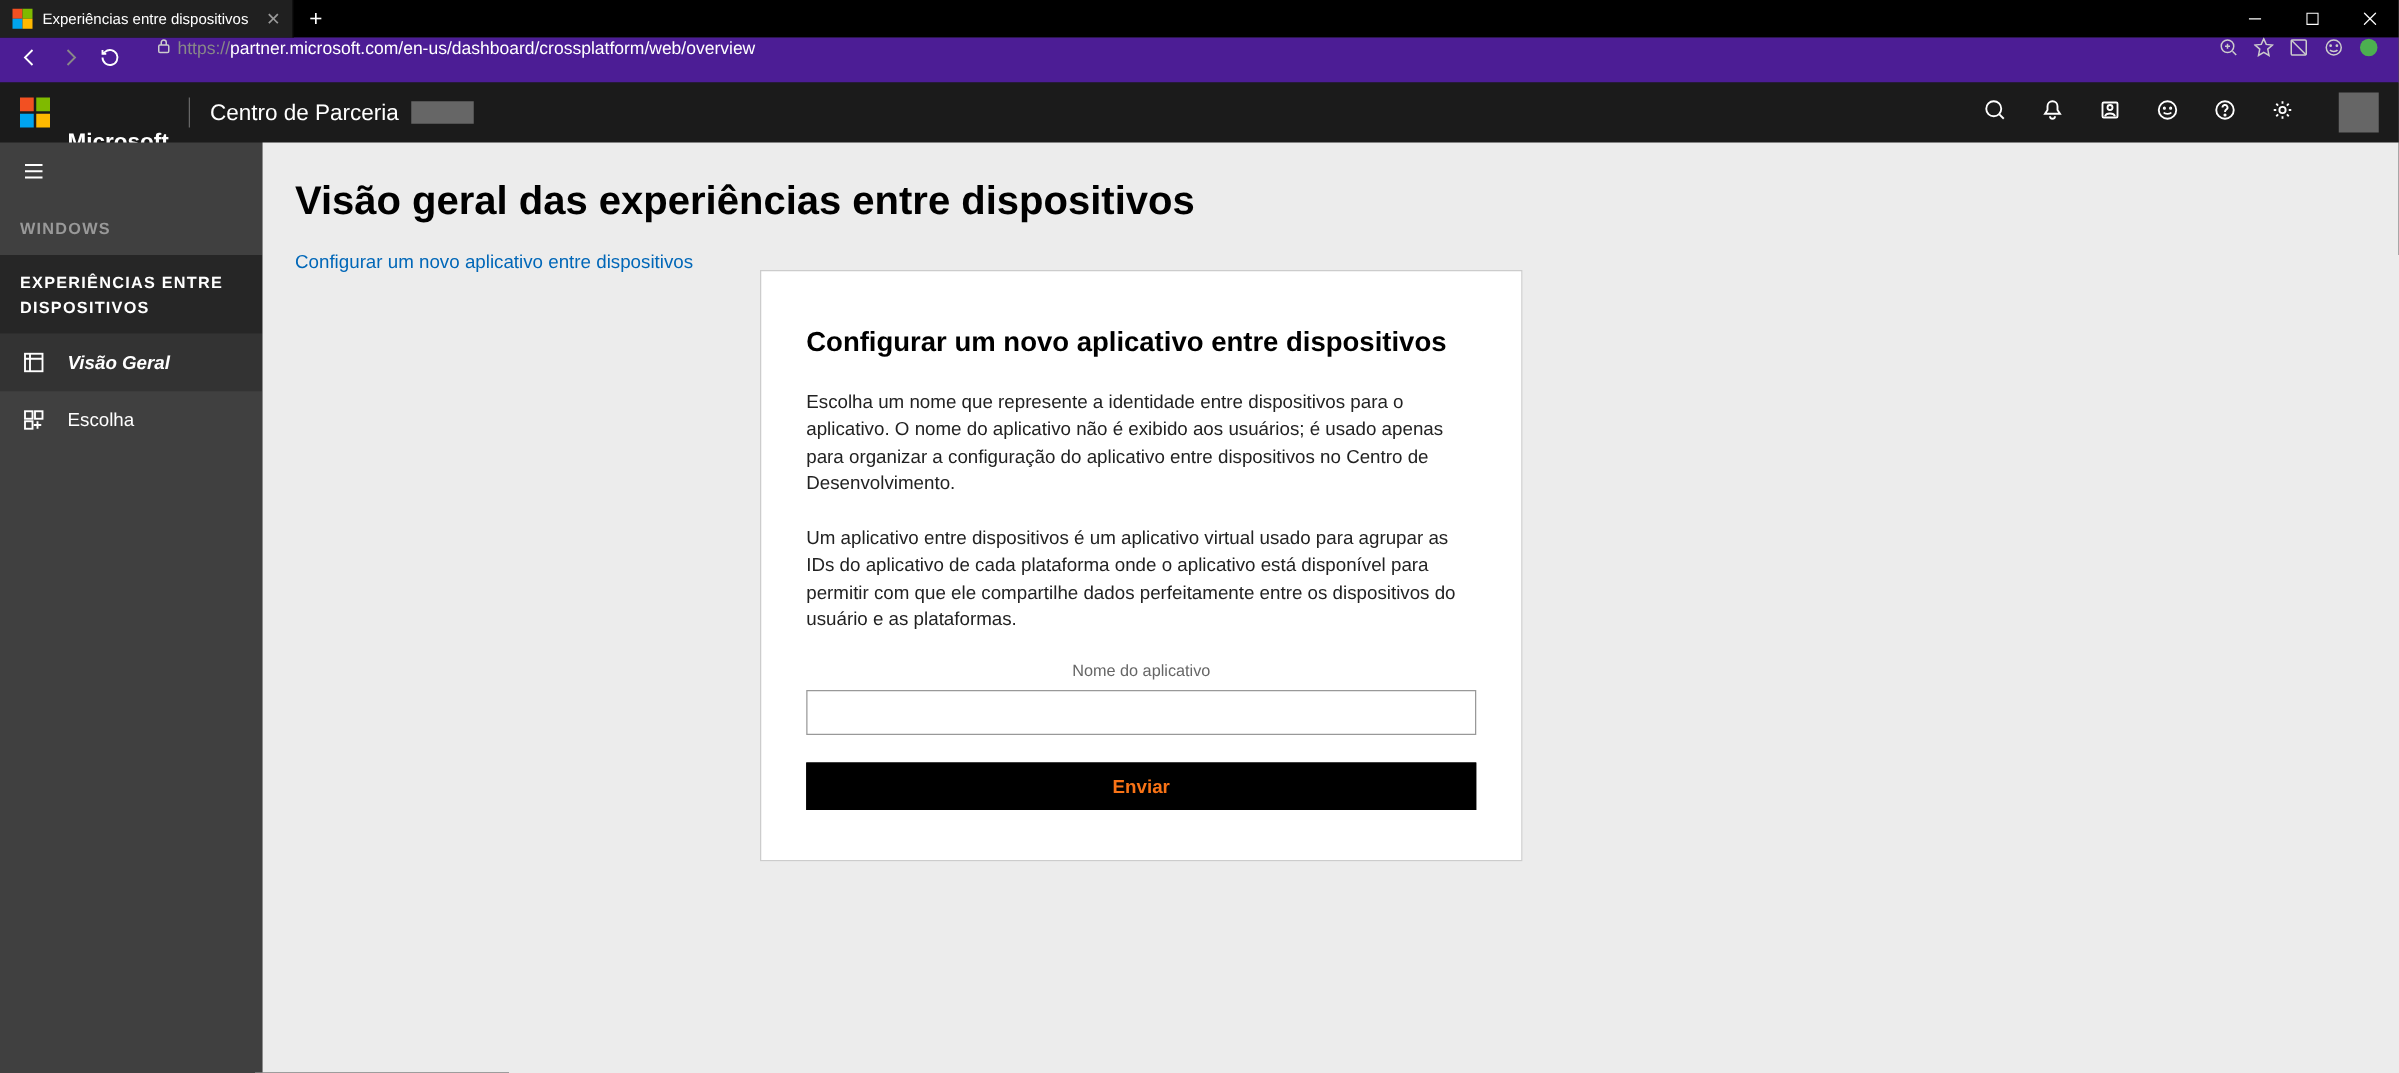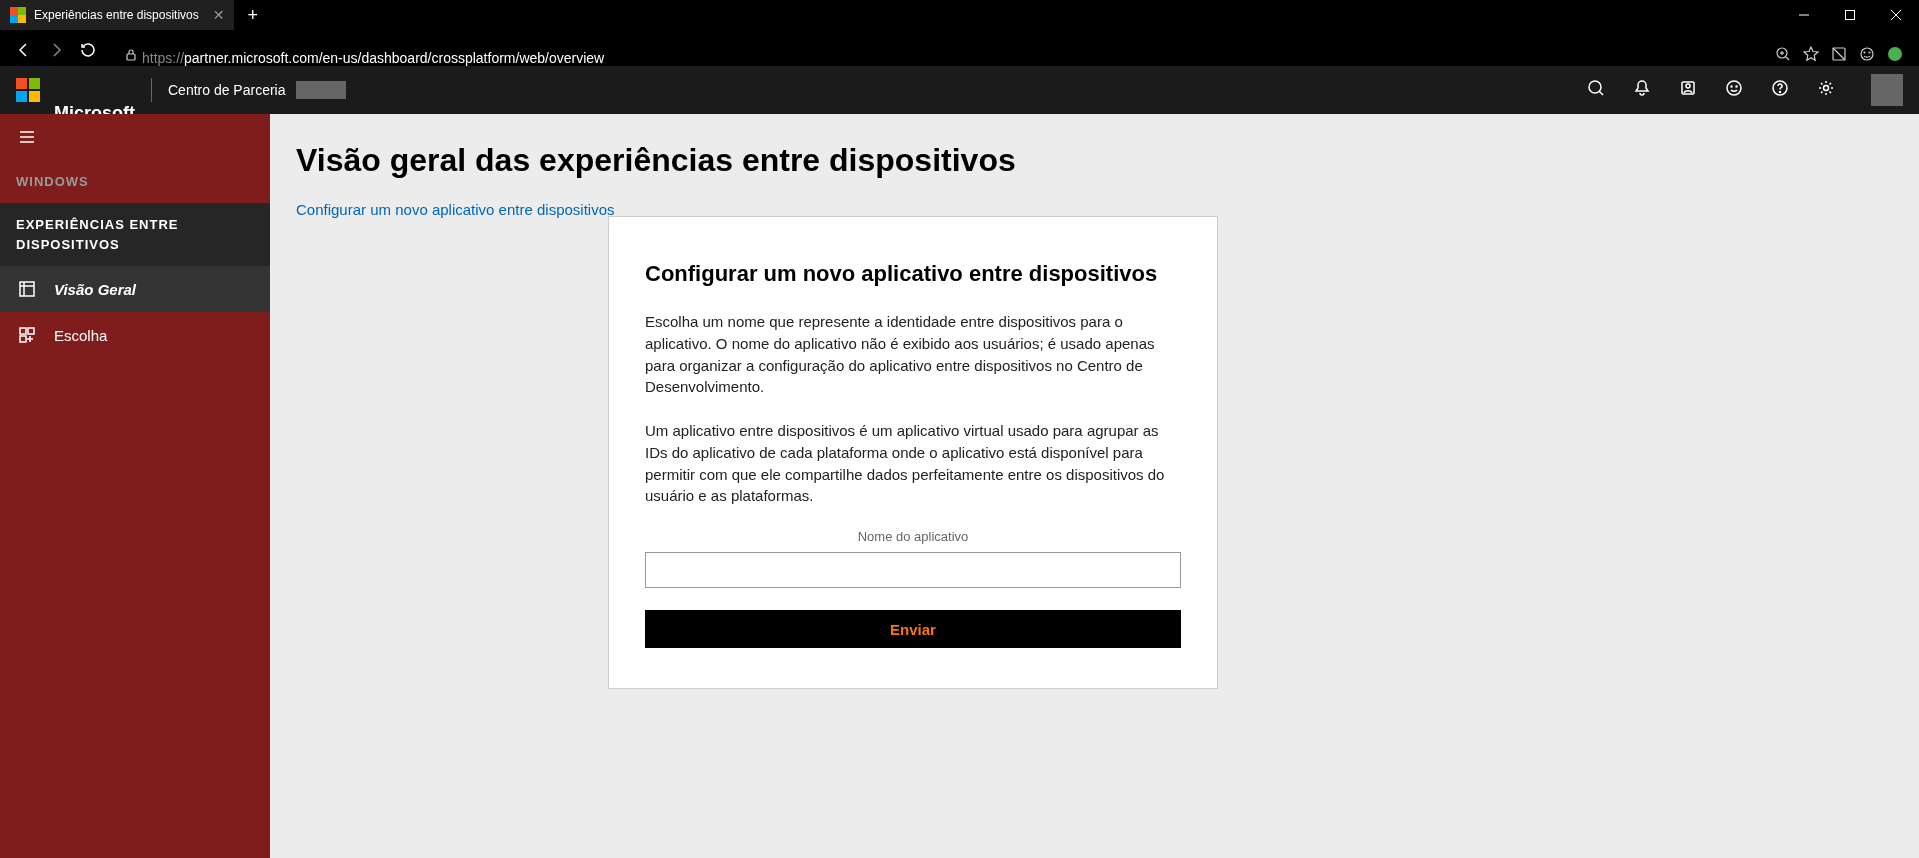--- a/index.html
+++ b/index.html
@@ -11,46 +11,46 @@
     .tab-favicon { width: 16px; height: 16px; display: grid; grid-template: 1fr 1fr / 1fr 1fr; }
     .tab-favicon span:nth-child(1){background:#f25022}.tab-favicon span:nth-child(2){background:#7fba00}.tab-favicon span:nth-child(3){background:#00a4ef}.tab-favicon span:nth-child(4){background:#ffb900}
     .tab-title { font-size: 12px; color: #fff; }
     .tab-close { color: #999; font-size: 14px; margin-left: 6px; cursor: pointer; }
     .new-tab { color: #fff; font-size: 18px; margin-left: 12px; cursor: pointer; }
     .window-controls { margin-left: auto; display: flex; }
     .win-btn { width: 46px; height: 30px; display: flex; align-items: center; justify-content: center; color: #fff; cursor: pointer; }
     .win-btn svg { stroke: #fff; fill: none; }
     
     
-    .addressbar { height: 36px; background: #000000; display: flex; align-items: flex-end; padding: 0 8px; gap: 0; }
+    .addressbar { height: 36px; background: #4c1d95; display: flex; align-items: flex-start; padding: 0 8px; gap: 0; }
     .nav-btn { width: 32px; height: 32px; display: flex; align-items: center; justify-content: center; color: #888; cursor: pointer; border-radius: 4px; }
     .nav-btn.active { color: #fff; }
     .lock-icon { color: #ccc; margin: 0 4px 0 20px; }
     .url { color: #fff; font-size: 14px; flex: 1; }
     .url .proto { color: #888; }
     .addr-right { display: flex; gap: 12px; padding-right: 8px; }
     .addr-icon { color: #ccc; cursor: pointer; }
     
     
     .header { height: 48px; background: #1b1b1b; display: flex; align-items: center; padding: 0 16px; color: #fff; }
     .ms-logo { width: 24px; height: 24px; display: grid; grid-template: 1fr 1fr / 1fr 1fr; gap: 2px; margin-right: 14px; }
     .ms-logo span:nth-child(1){background:#f25022}.ms-logo span:nth-child(2){background:#7fba00}.ms-logo span:nth-child(3){background:#00a4ef}.ms-logo span:nth-child(4){background:#ffb900}
     .brand { font-size: 18px; font-weight: 600; margin-top: 47px; }
     .divider { width: 1px; height: 24px; background: #666; margin: 0 16px; }
-    .app-name { font-size: 14px; }
+    .app-name { font-size: 18px; }
     .redacted { width: 50px; height: 18px; background: #666; margin-left: 10px; }
     .header-right { margin-left: auto; display: flex; align-items: center; gap: 28px; }
     .hdr-icon { color: #fff; cursor: pointer; }
     .avatar-block { width: 32px; height: 32px; background: #666; margin-left: 8px; }
     
     
     .main { display: flex; height: calc(858px - 30px - 36px - 48px); }
     
     
-    .sidebar { width: 270px; background: #7f1d1d; color: #fff; flex-shrink: 0; }
+    .sidebar { width: 210px; background: #404040; color: #fff; flex-shrink: 0; }
     .hamburger-row { padding: 14px 18px; cursor: pointer; }
     .section-label { font-size: 13px; font-weight: 700; color: #999; letter-spacing: 1px; padding: 10px 16px 14px; }
     .section-title { font-size: 13px; font-weight: 700; color: #fff; letter-spacing: 1px; background: #262626; padding: 12px 16px; line-height: 1.5; }
     .nav-item { display: flex; align-items: center; gap: 18px; padding: 14px 18px; cursor: pointer; font-size: 15px; }
     .nav-item.active { background: #333; font-weight: 600; font-style: italic; }
     .nav-icon { width: 18px; height: 18px; flex-shrink: 0; }
     
     
     .content { flex: 1; background: #ececec; padding: 28px 26px; overflow: auto; }
     .page-title { font-size: 32px; font-weight: 700; color: #000; margin-bottom: 22px; }

